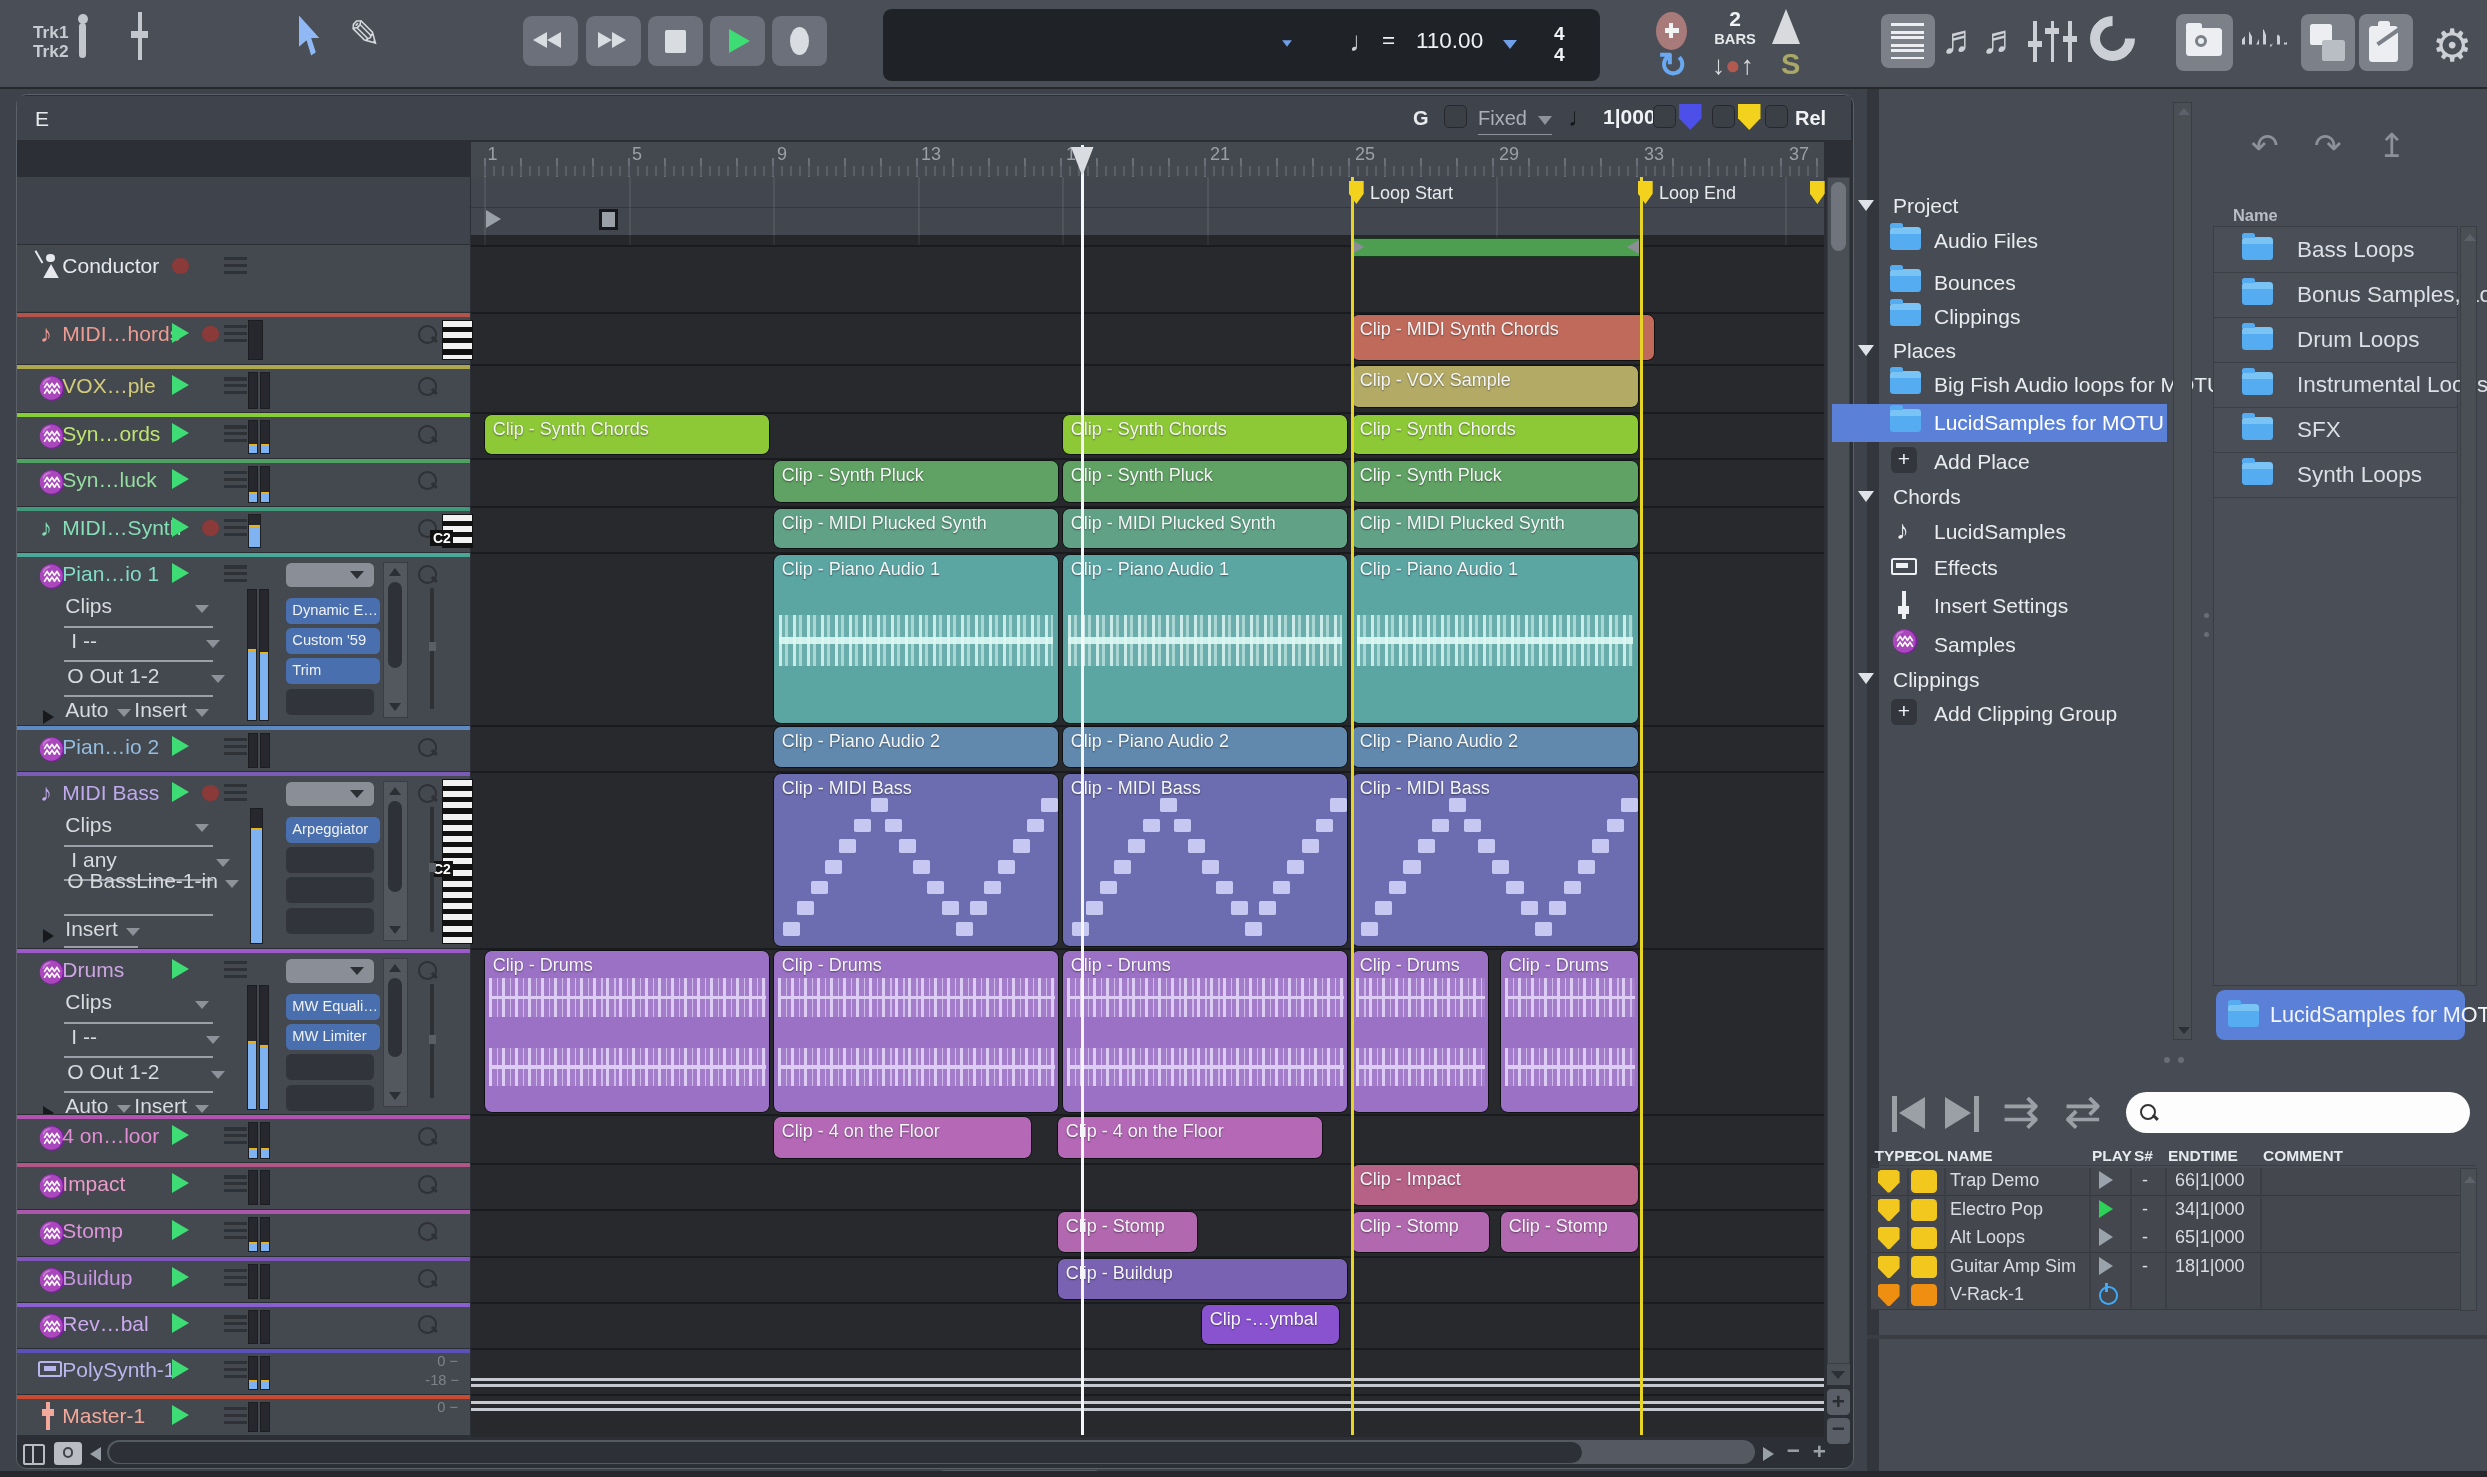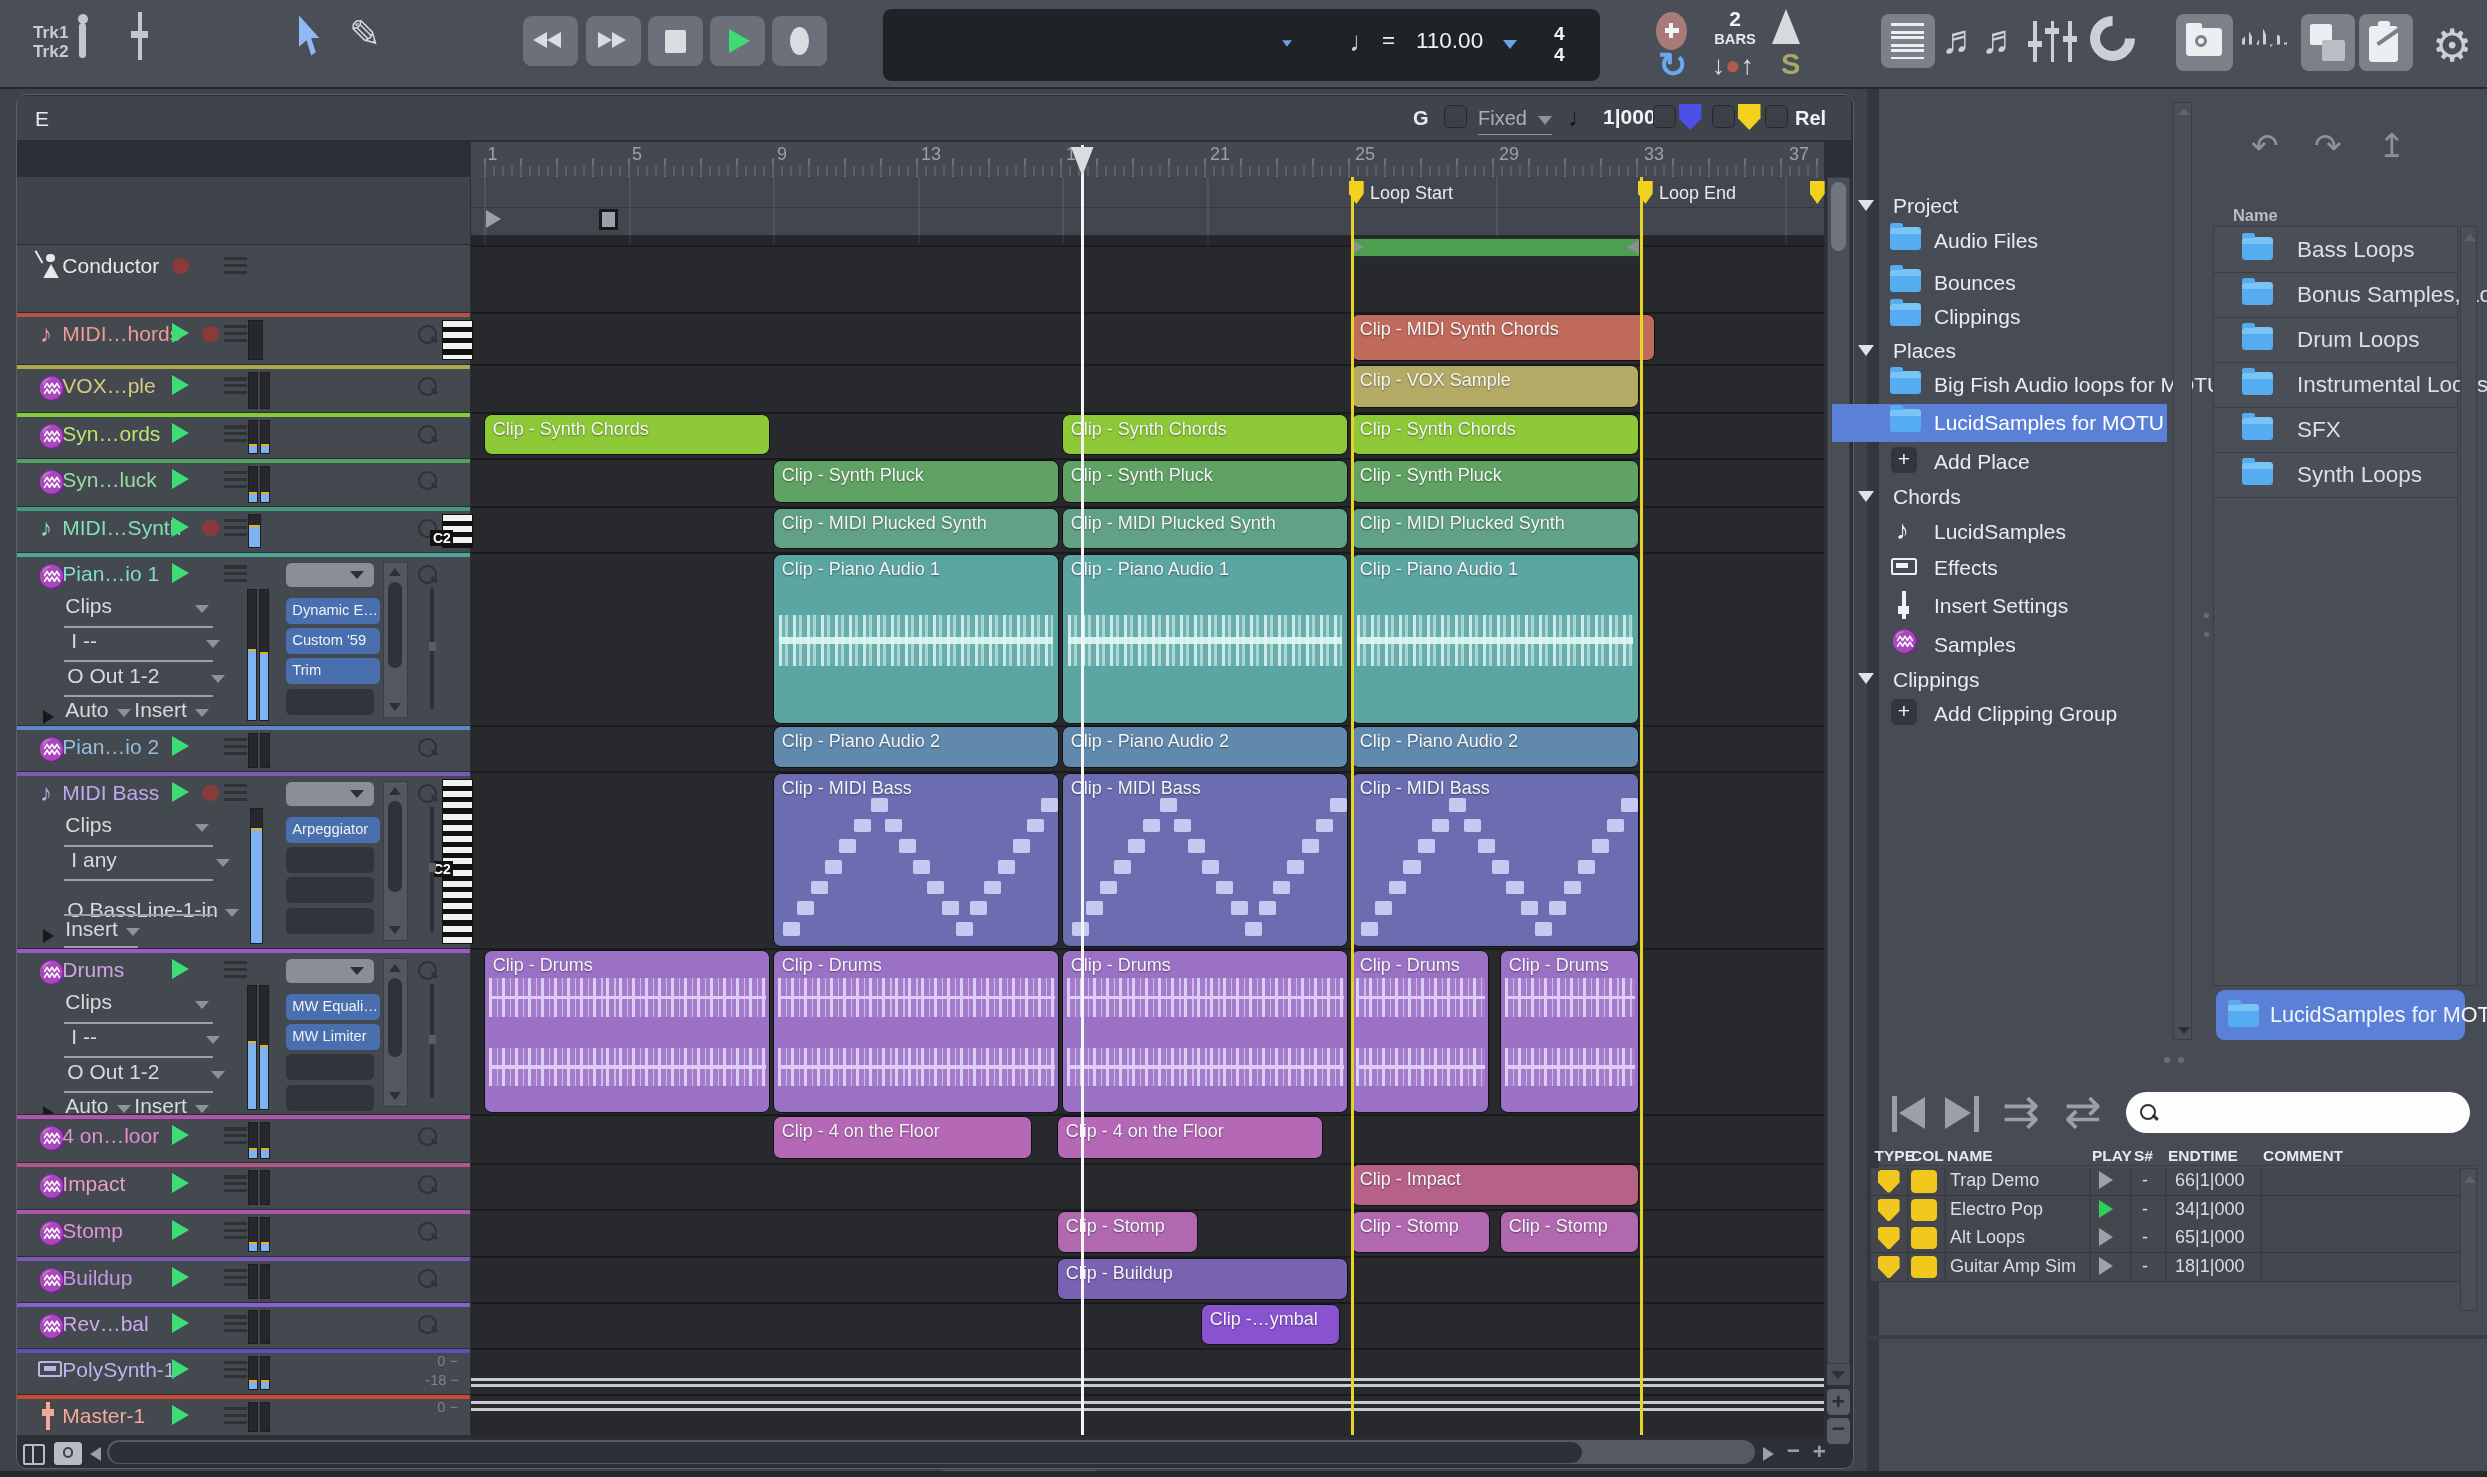--- a/index.html
+++ b/index.html
@@ -532,21 +532,21 @@
         <span class="mbar" style="left:233px;top:36px;width:11.2px;height:134px;">
           <span class="abs" style="left:0;right:0;bottom:0;height:86%;background:#7fb2f0;border-top:2.6px solid #e8b01c;"></span>
         </span>
         <span class="mag" style="left:401px;top:12px;"></span>
         <span class="piano" style="left:425px;top:7px;width:28.5px;height:163px;"></span>
         <span class="c2" style="left:413px;top:89px;">C2</span>
         <span class="dd" style="left:48px;top:41px;">Clips<span class="caret" style="margin-left:83px;"></span></span>
         <span class="ddline" style="left:47px;top:73px;width:149px;"></span>
         <span class="dd" style="left:54px;top:76px;">I any<span class="caret" style="margin-left:99px;"></span></span>
         <span class="ddline" style="left:47px;top:107px;width:149px;"></span>
-        <span class="dd" style="left:50px;top:126px;">O BassLine-1-in<span class="caret" style="margin-left:7px;"></span></span>
+        <span class="dd" style="left:50px;top:97px;">O BassLine-1-in<span class="caret" style="margin-left:7px;"></span></span>
         <span class="ddline" style="left:47px;top:142px;width:149px;"></span>
         <span class="dd" style="left:48px;top:145px;">Insert<span class="caret"></span></span>
         <span class="ddline" style="left:47px;top:174px;width:74px;"></span>
         <span class="tri abs" style="left:26px;top:157px;border-top:7.8px solid transparent;border-bottom:7.8px solid transparent;border-left:11.2px solid #17191c;"></span>
         <span class="abs" style="left:269px;top:10.4px;width:88px;height:24px;background:#8a8f97;border-radius:5.2px;"><span class="caret" style="margin:7.8px 0 0 64px;border-top-color:#2c2f34;"></span></span>
         <span class="slot fx" style="top:45px;">Arpeggiator</span>
         <span class="slot " style="top:75px;"></span>
         <span class="slot " style="top:105px;"></span>
         <span class="slot " style="top:136px;"></span>
         <span class="sbarV" style="left:366px;top:8.6px;height:158px;">
@@ -893,20 +893,34 @@
         <span class="ptri" style="left:228px;top:3.5px;border-left:14.7px solid #9aa2ab;"></span>
         <span class="cell" style="left:271px;top:2.6px;">-</span>
         <span class="cell" style="left:304px;top:2.6px;">18|1|000</span>
         <span class="abs" style="left:36px;top:0;width:1.7px;height:28.5px;background:#3a3e45;"></span>
         <span class="abs" style="left:73px;top:0;width:1.7px;height:28.5px;background:#3a3e45;"></span>
         <span class="abs" style="left:218px;top:0;width:1.7px;height:28.5px;background:#3a3e45;"></span>
         <span class="abs" style="left:259px;top:0;width:1.7px;height:28.5px;background:#3a3e45;"></span>
         <span class="abs" style="left:294px;top:0;width:1.7px;height:28.5px;background:#3a3e45;"></span>
         <span class="abs" style="left:389px;top:0;width:1.7px;height:28.5px;background:#3a3e45;"></span>
       </div>
+      <div class="abs" style="left:0;top:136px;width:605px;height:28.5px;border-bottom:1.7px solid #35383d;background:#44484e;">
+        <span class="tflag" style="left:7px;top:2.6px;background:#ef8f12;"></span>
+        <span class="swatch" style="left:40px;top:2.6px;background:#ef8f12;"></span>
+        <span class="cell" style="left:79px;top:2.6px;">V-Rack-1</span>
+        <span class="pow" style="left:228px;top:5.2px;"></span>
+        <span class="cell" style="left:271px;top:2.6px;"></span>
+        <span class="cell" style="left:304px;top:2.6px;"></span>
+        <span class="abs" style="left:36px;top:0;width:1.7px;height:28.5px;background:#3a3e45;"></span>
+        <span class="abs" style="left:73px;top:0;width:1.7px;height:28.5px;background:#3a3e45;"></span>
+        <span class="abs" style="left:218px;top:0;width:1.7px;height:28.5px;background:#3a3e45;"></span>
+        <span class="abs" style="left:259px;top:0;width:1.7px;height:28.5px;background:#3a3e45;"></span>
+        <span class="abs" style="left:294px;top:0;width:1.7px;height:28.5px;background:#3a3e45;"></span>
+        <span class="abs" style="left:389px;top:0;width:1.7px;height:28.5px;background:#3a3e45;"></span>
+      </div>
     </div>
   <div class="abs" style="left:2460px;top:1168px;width:17.3px;height:143px;background:#4a4e55;border:0.9px solid #3a3d43;">
     <span class="tri abs" style="left:2.6px;top:7px;border-left:6px solid transparent;border-right:6px solid transparent;border-bottom:7.8px solid #5d626a;"></span>
   </div>
   <div class="abs" style="left:1867px;top:1335px;width:620px;height:3.5px;background:#3a3d43;"></div>
 
   <div class="abs" style="left:0;top:1471px;width:2487px;height:7px;background:#26282c;"></div>
 
 <div class="looplineS" style="left:1351px"></div>
     <div class="looplineE" style="left:1640px"></div>

